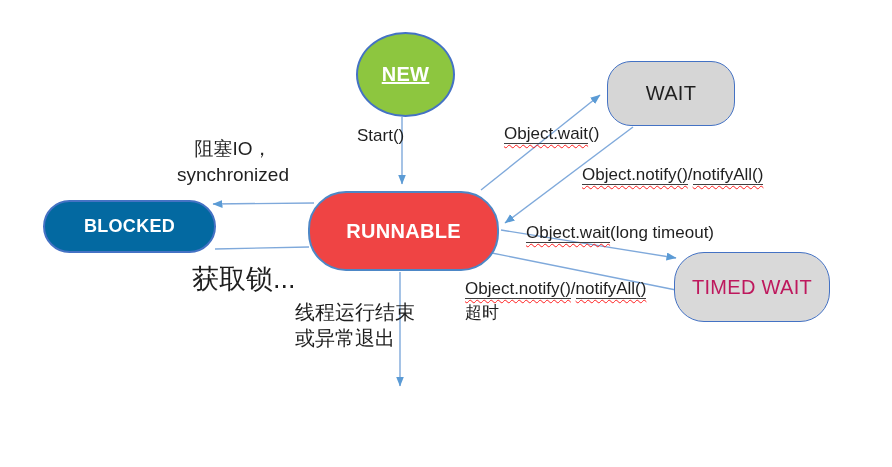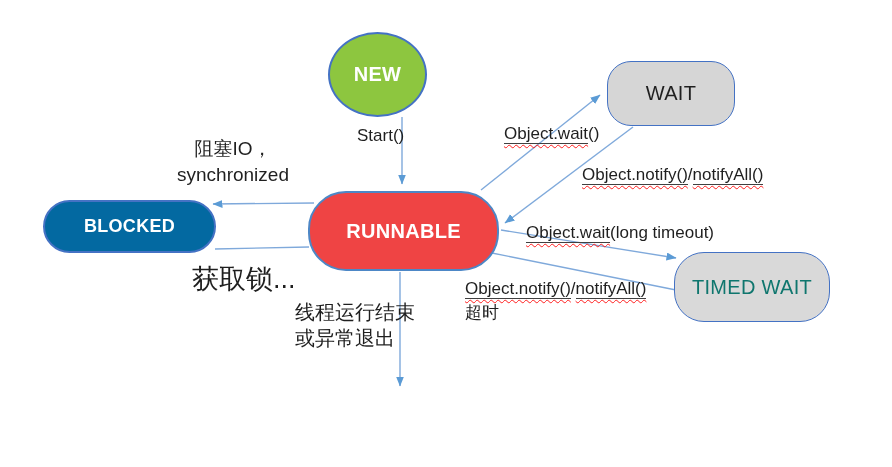--- a/index.html
+++ b/index.html
@@ -24,25 +24,25 @@
   .node {
     position: absolute;
     display: flex;
     align-items: center;
     justify-content: center;
     box-sizing: border-box;
     z-index: 2;
     letter-spacing: 0.3px;
   }
   .node-new {
-    left: 328px; top: 32px; width: 99px; height: 85px;
+    left: 356px; top: 32px; width: 99px; height: 85px;
     background: #8dc63f;
     border: 2px solid #4472c4;
     border-radius: 50%;
-    color: #ffffff; font-size: 20px; font-weight: bold;
+    color: #ffffff; font-size: 20px; font-weight: bold; text-decoration: underline;
   }
   .node-wait {
     left: 607px; top: 61px; width: 128px; height: 65px;
     background: #d6d6d6;
     border: 1.5px solid #4472c4;
     border-radius: 24px;
     color: #1f1f1f; font-size: 20px; font-weight: 400;
   }
   .node-runnable {
     left: 308px; top: 191px; width: 191px; height: 80px;
@@ -56,21 +56,21 @@
     background: #0369a1;
     border: 2px solid #4472c4;
     border-radius: 27px;
     color: #ffffff; font-size: 18px; font-weight: 600;
   }
   .node-timed-wait {
     left: 674px; top: 252px; width: 156px; height: 70px;
     background: #d9d9d9;
     border: 1.5px solid #4472c4;
     border-radius: 30px;
-    color: #0f766e; font-size: 20px; font-weight: 400;
+    color: #be185d; font-size: 20px; font-weight: 400;
   }
   .node-terminated {
     left: 325px; top: 393px; width: 156px; height: 48px;
     background: #000000;
     border: 2px solid #4472c4;
     border-radius: 24px;
     color: #ffffff; font-size: 18px; font-weight: bold;
   }
   .lbl {
     position: absolute;

